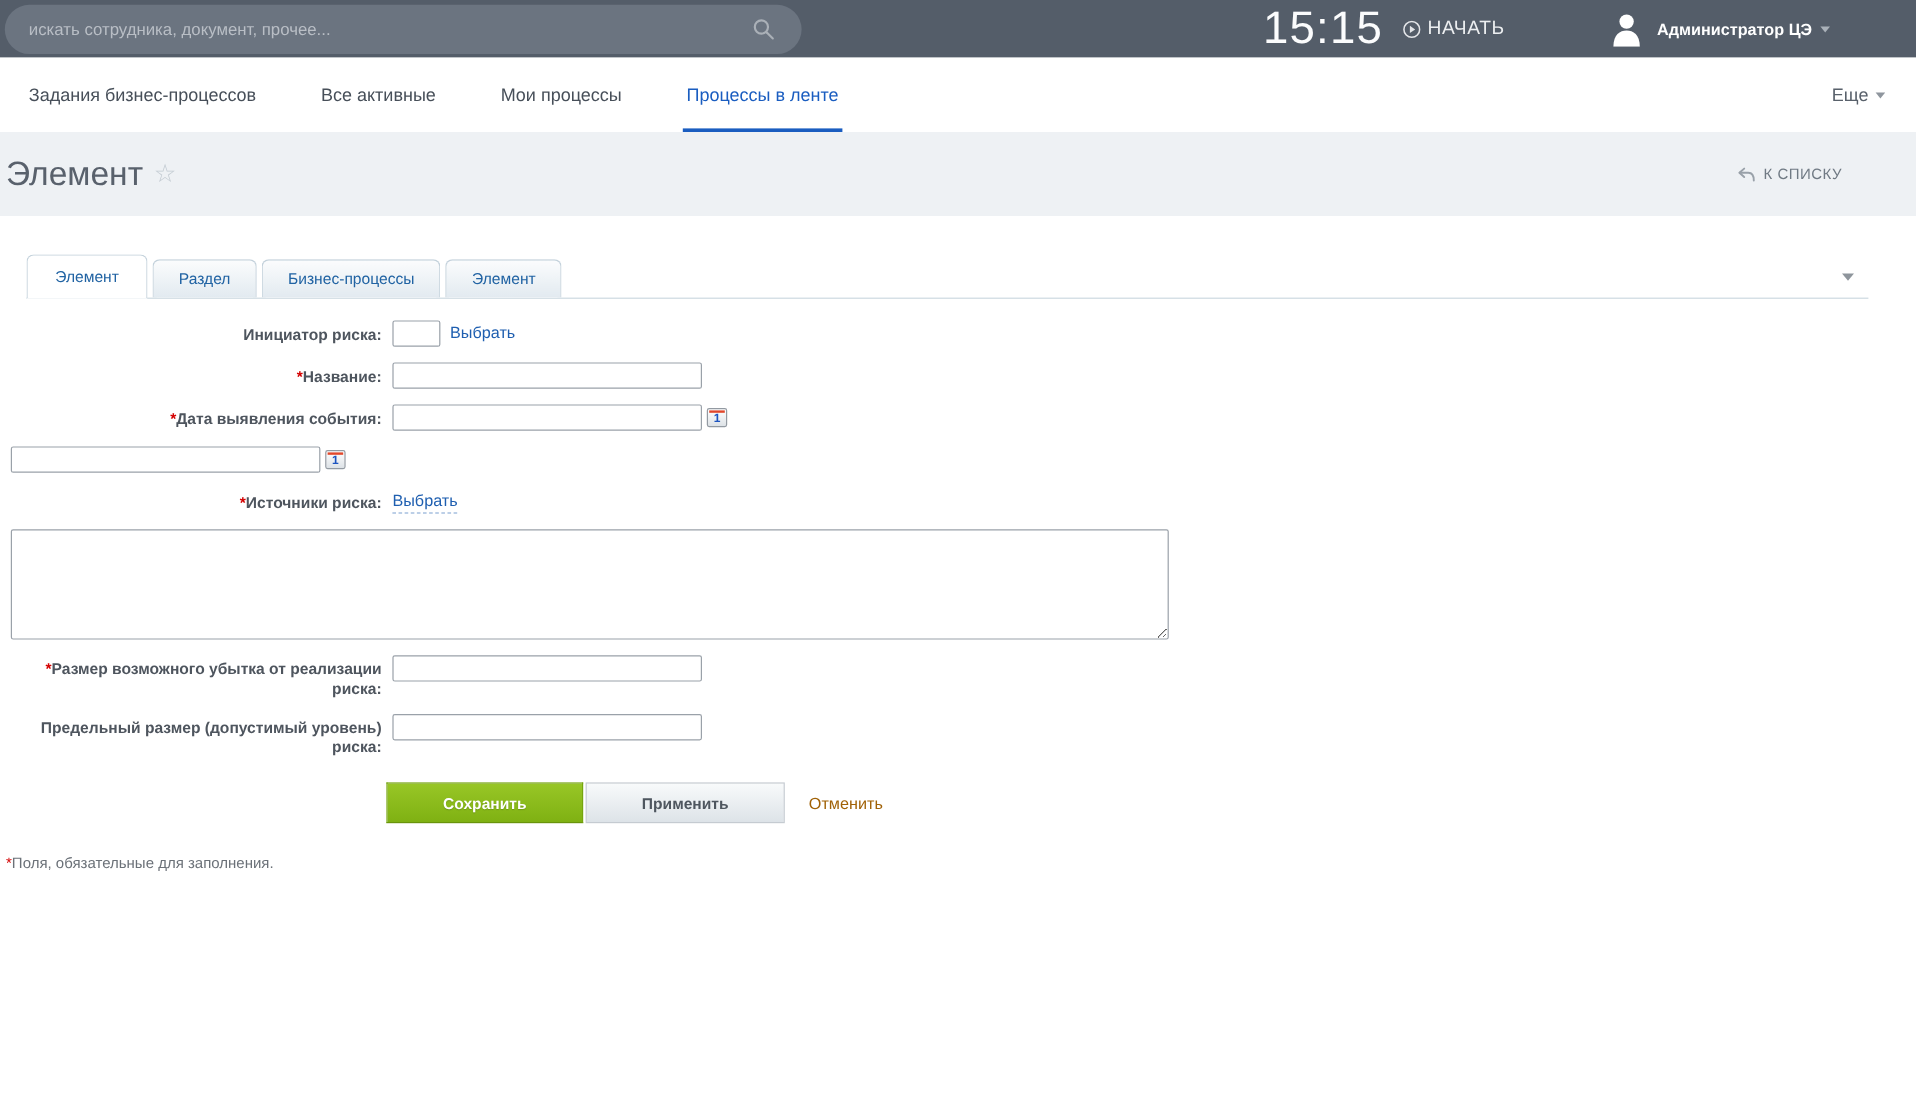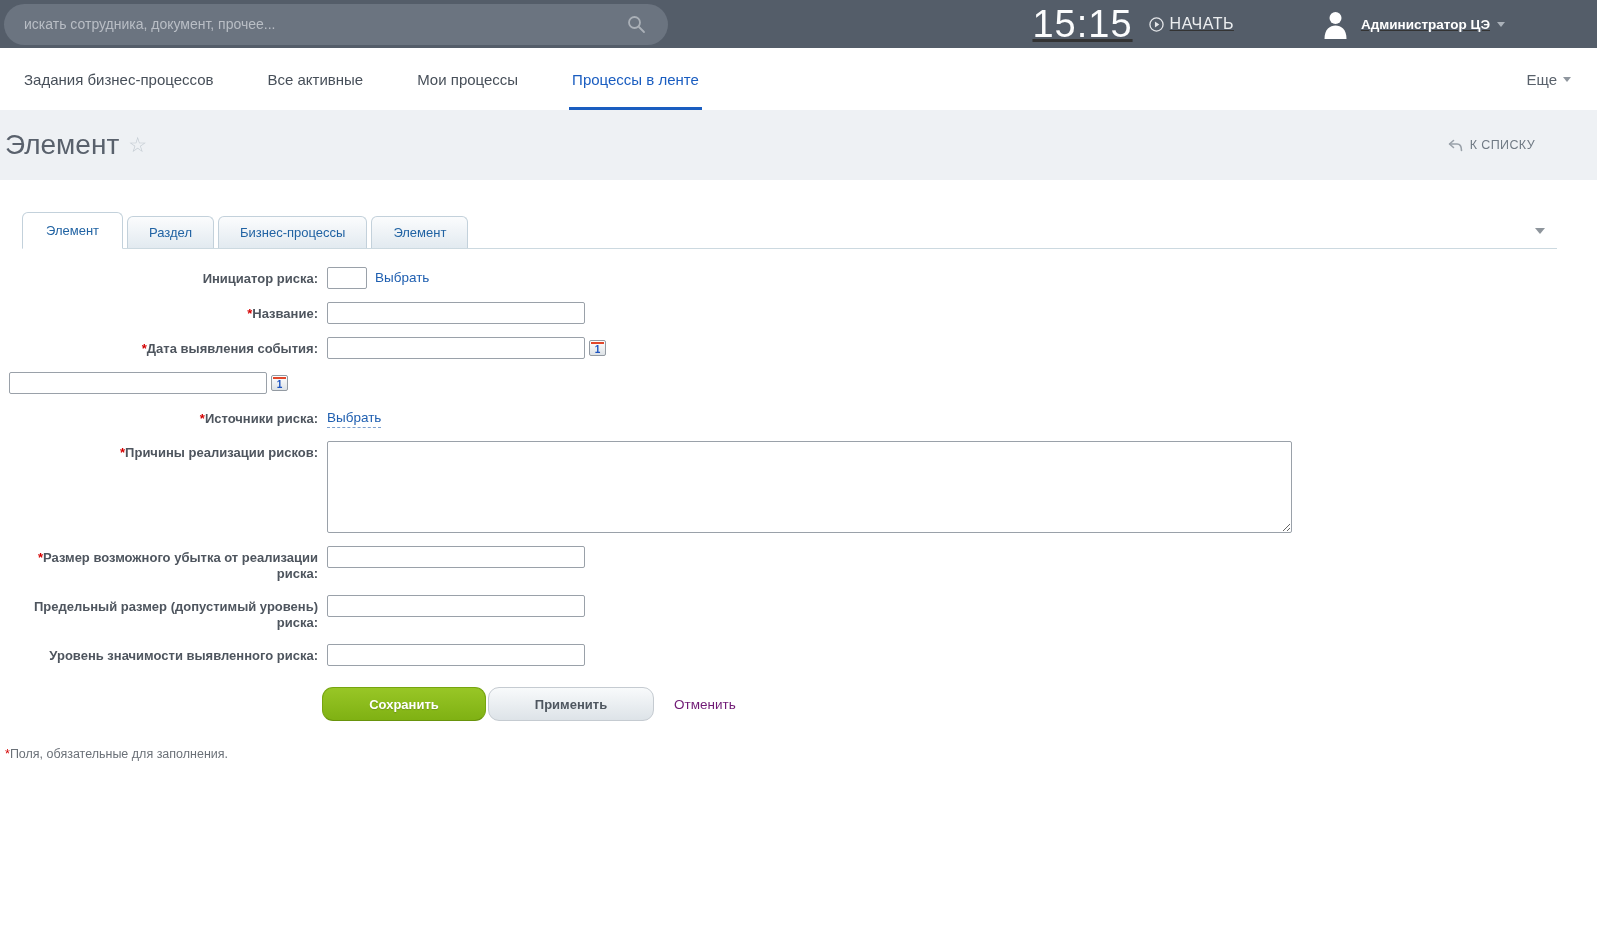--- a/index.html
+++ b/index.html
@@ -24,21 +24,21 @@
   }
   .search-pill input {
     flex:1; background:transparent; border:none; outline:none;
     font-family:"Liberation Sans",sans-serif;
     font-size:14px; color:#e8eaec;
   }
   .search-pill input::placeholder { color:#b9bec5; }
   .search-icon { flex:0 0 auto; width:20px; height:20px; margin-right:6px; }
 
   .top-right {
-    margin-left:auto; display:flex; align-items:center; padding-right:92px;text-decoration:underline;
+    margin-left:auto; display:flex; align-items:center; padding-right:72px;
   }
   .clock {
     font-size:38px; font-weight:300; color:#fbfcfd; letter-spacing:1px;
   }
   .start-btn {
     display:flex; align-items:center; margin-left:16px; cursor:pointer;
   }
   .start-btn .play { width:15px; height:15px; margin-right:6px; }
   .start-label {
     font-size:16px; color:#eceef0; letter-spacing:.5px;
@@ -158,37 +158,37 @@
   }
   .cal-num {
     position:absolute; top:4px; left:0; right:0;
     text-align:center; font-size:10px; font-weight:bold;
     color:#1d54c0; line-height:10px;
   }
 
   
   .btn-row { display:flex; align-items:center; margin:21px 0 0 322px; }
   .btn {
-    height:34px; border-radius:11px; cursor:pointer;
+    height:34px; border-radius:0; cursor:pointer;
     font-family:"Liberation Sans",sans-serif;
     font-size:13px; font-weight:bold;
   }
   .btn-save {
     min-width:164px; color:#fff;
     background:linear-gradient(to bottom,#98c626,#7fb113);
     border:1px solid #76a50f; border-bottom-color:#69940c;
     text-shadow:0 1px 1px rgba(0,0,0,.18);
   }
   .btn-apply {
     min-width:166px; margin-left:2px; color:#4e565f;
     background:linear-gradient(to bottom,#f8fafb,#dde3e8);
     border:1px solid #c5cbd1;
   }
   .cancel-link {
-    margin-left:20px; font-size:13.5px; color:#701a75;
+    margin-left:20px; font-size:13.5px; color:#a16207;
     text-decoration:none; cursor:pointer;text-align:right;
   }
 
   .footnote {
     margin:26px 0 0 5px; font-size:12.5px; color:#6b7178;
   }
 </style>
 </head>
 <body>
 
@@ -293,47 +293,40 @@
 
 
     <div class="frow">
       <div class="flabel"><span class="req">*</span><span>Источники риска:</span></div>
       <div class="fctl">
         <a class="choose-link dashed">Выбрать</a>
       </div>
     </div>
 
     <div class="frow">
-      <div class="flabel"><span class="req">*</span><span>Причины реализации рисков:</span></div>
       <div class="fctl">
         <textarea class="ta wide" style=""></textarea>
       </div>
     </div>
 
     <div class="frow">
       <div class="flabel"><span class="req">*</span><span>Размер возможного убытка от реализации риска:</span></div>
       <div class="fctl">
         <input class="inp" type="text" style="">
       </div>
     </div>
 
     <div class="frow">
       <div class="flabel"><span class="req"></span><span>Предельный размер (допустимый уровень) риска:</span></div>
       <div class="fctl">
         <input class="inp" type="text" style="">
       </div>
     </div>
 
 
-    <div class="frow">
-      <div class="flabel"><span class="req"></span><span>Уровень значимости выявленного риска:</span></div>
-      <div class="fctl">
-        <input class="inp" type="text" style="">
-      </div>
-    </div>
 
     <div class="btn-row">
       <button class="btn btn-save">Сохранить</button>
       <button class="btn btn-apply">Применить</button>
       <a class="cancel-link">Отменить</a>
     </div>
 
     <div class="footnote">
       <span class="req">*</span><span>Поля, обязательные для заполнения.</span>
     </div>

